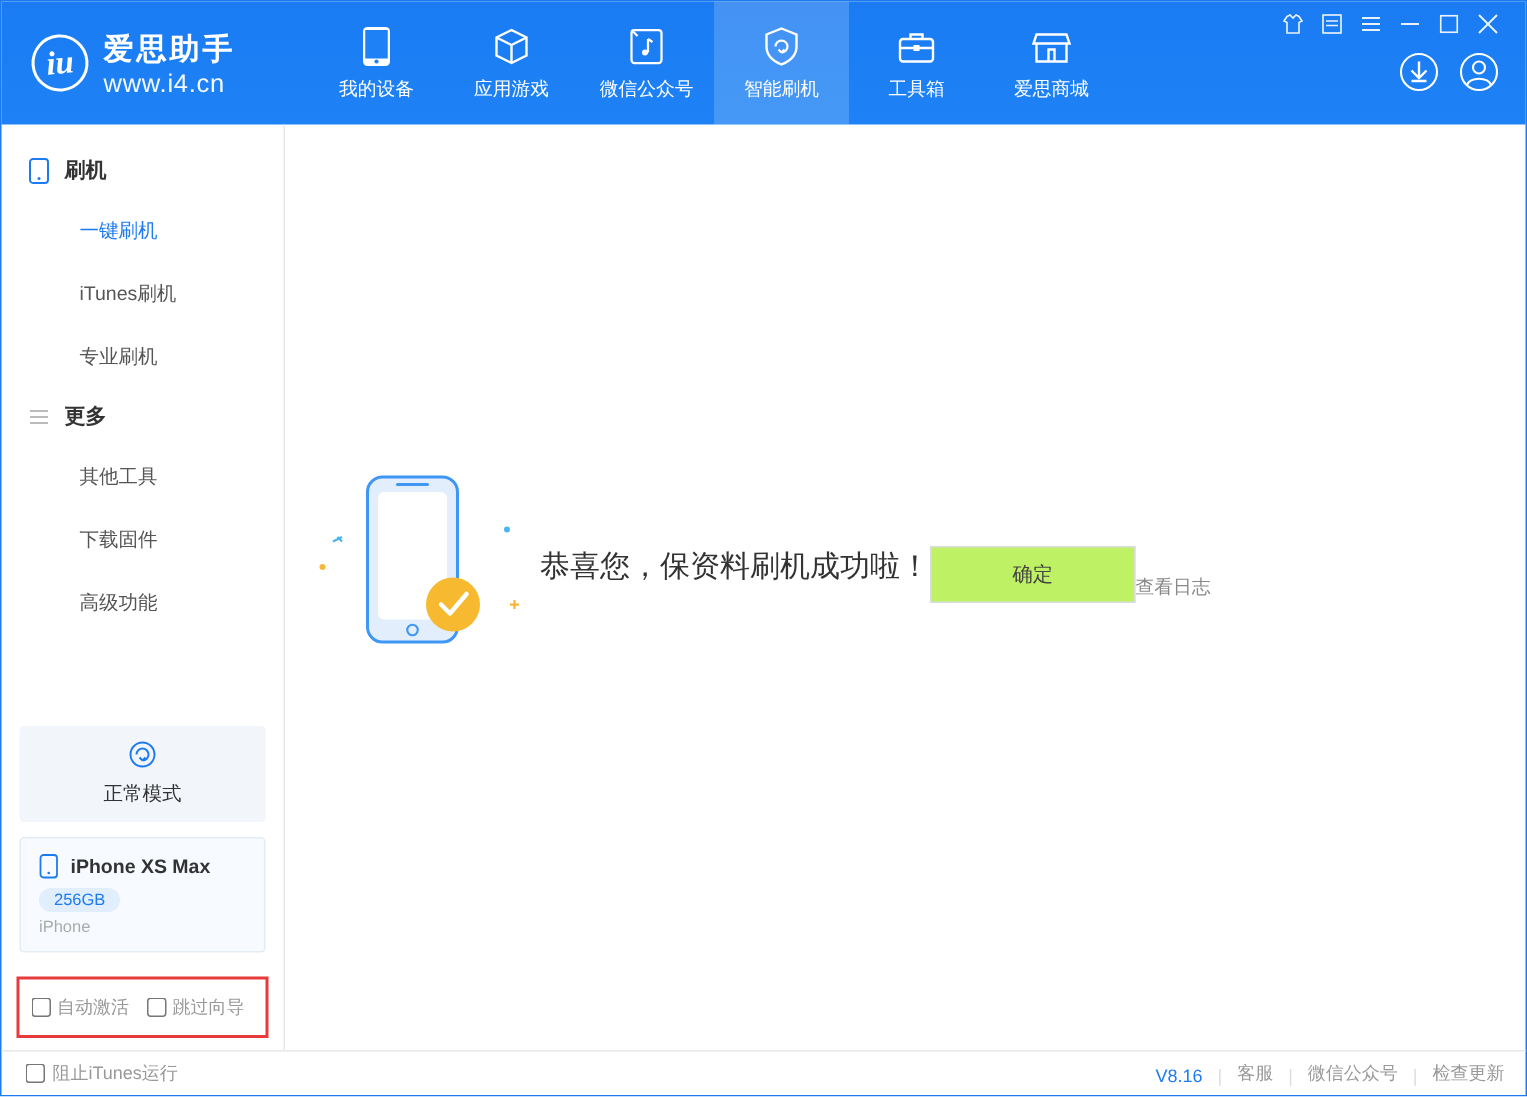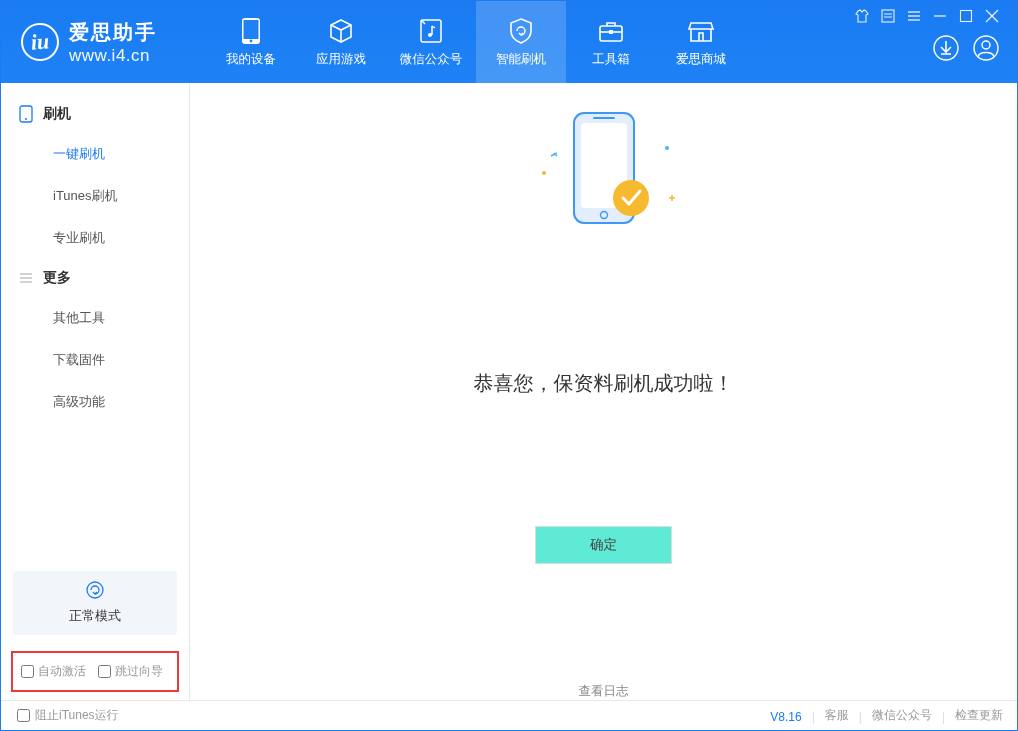--- a/index.html
+++ b/index.html
@@ -35,24 +35,24 @@
 .mode-bar svg { flex-shrink: 0; }
 .device-card { margin: 0 12px 10px 12px; border: 1px solid #e3ebf5; background: #f7fbff; border-radius: 3px; padding: 10px 12px; }
 .device-card .dn { display: flex; align-items: center; gap: 8px; font-size: 13px; font-weight: bold; color: #333; }
 .device-card .cap { display: inline-block; background: #e0eefd; color: #1d7bf2; border-radius: 10px; font-size: 11px; padding: 2px 10px; margin-top: 6px; }
 .device-card .type { font-size: 11px; color: #aaa; margin-top: 4px; }
 .chk-row { display: flex; align-items: center; gap: 12px; border: 2px solid #e83a3a; margin: 6px 10px 8px 10px; padding: 10px 8px; font-size: 12px; color: #999; }
 .chk { display: flex; align-items: center; gap: 4px; }
 .chk input { width: 13px; height: 13px; }
 
 
-.main { flex: 1; display: flex; flex-direction: column; align-items: center; justify-content: space-between; position: relative; margin-top: 20px; }
+.main { flex: 1; display: flex; align-items: center; justify-content: flex-start; position: relative; }
 .illus { margin-bottom: 22px; }
 .succ-text { font-size: 20px; color: #333; margin-bottom: 28px; }
-.ok-btn { border: 1px solid #d9dde2; background: #5eead4; padding: 9px 54px; font-size: 13.5px; color: #444; cursor: pointer; margin-bottom: 18px; }
+.ok-btn { border: 1px solid #d9dde2; background: #bef264; padding: 9px 54px; font-size: 13.5px; color: #444; cursor: pointer; margin-bottom: 18px; }
 .log-link { font-size: 12.5px; color: #888; cursor: pointer; }
 
 
 .footer { height: 30px; border-top: 1px solid #e8e8e8; display: flex; align-items: center; justify-content: space-between; padding: 0 14px 0 16px; font-size: 12px; color: #999; }
 .footer .fl { display: flex; align-items: center; gap: 5px; }
 .footer .fr { display: flex; align-items: flex-end; gap: 10px; }
 .footer .fr .sep { color: #ddd; }
 .footer .ver { color: #1d7bf2; }
 .footer input { width: 13px; height: 13px; }
 </style>
@@ -203,20 +203,31 @@
 
       <div class="mode-bar">
         <svg width="18" height="18">
             <circle cx="9" cy="9" r="8" fill="none" stroke="#1d7bf2" stroke-width="1.3"></circle>
             <path d="M5 9 A4 4 0 1 1 9 13" fill="none" stroke="#1d7bf2" stroke-width="1.3"></path>
             <path d="M9 13 L7 11 M9 13 L11 11" stroke="#1d7bf2" stroke-width="1.3"></path>
           </svg>
         <span>正常模式</span>
       </div>
 
+      <div class="device-card">
+        <div class="dn">
+          <svg width="13" height="17">
+              <rect x="1" y="1" width="11" height="15" rx="2" fill="none" stroke="#1d7bf2" stroke-width="1.2"></rect>
+              <circle cx="6.5" cy="13" r="0.9" fill="#1d7bf2"></circle>
+            </svg>
+          <span>iPhone XS Max</span>
+        </div>
+        <span class="cap">256GB</span>
+        <div class="type">iPhone</div>
+      </div>
 
       <div class="chk-row">
         <label class="chk">
             <input type="checkbox" style="">
             <span>自动激活</span>
           </label>
         <label class="chk">
             <input type="checkbox" style="">
             <span>跳过向导</span>
           </label>

